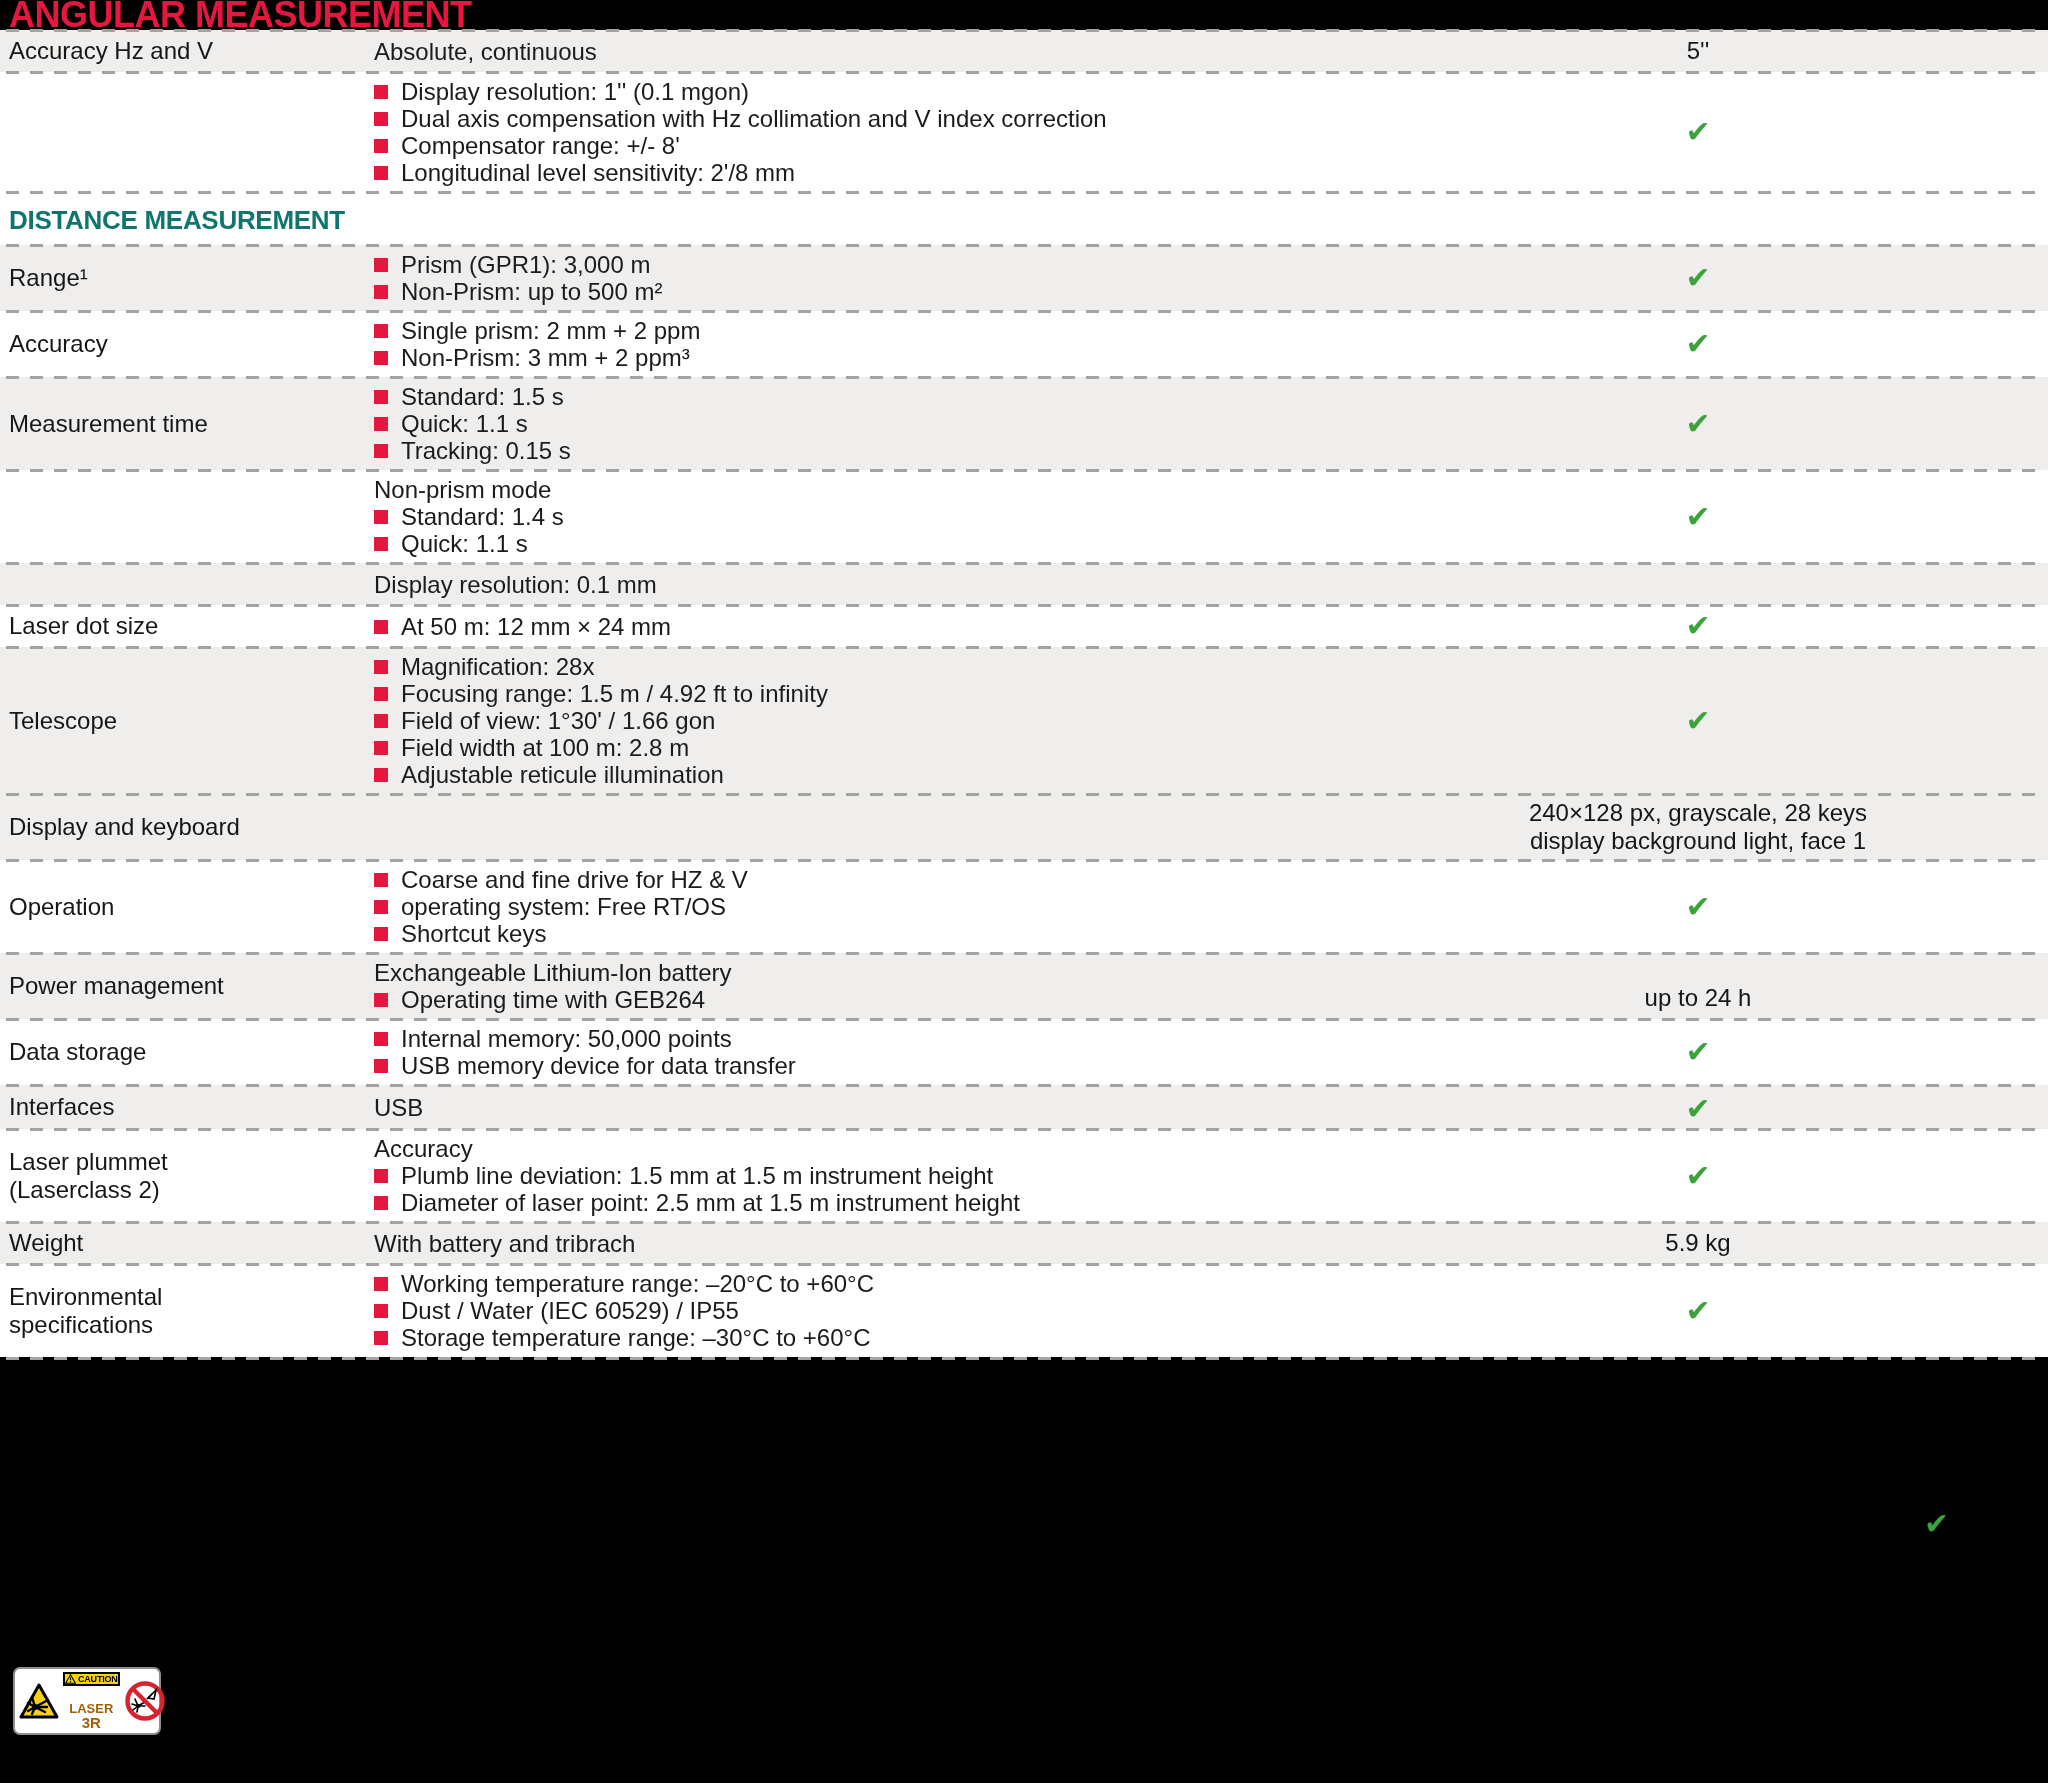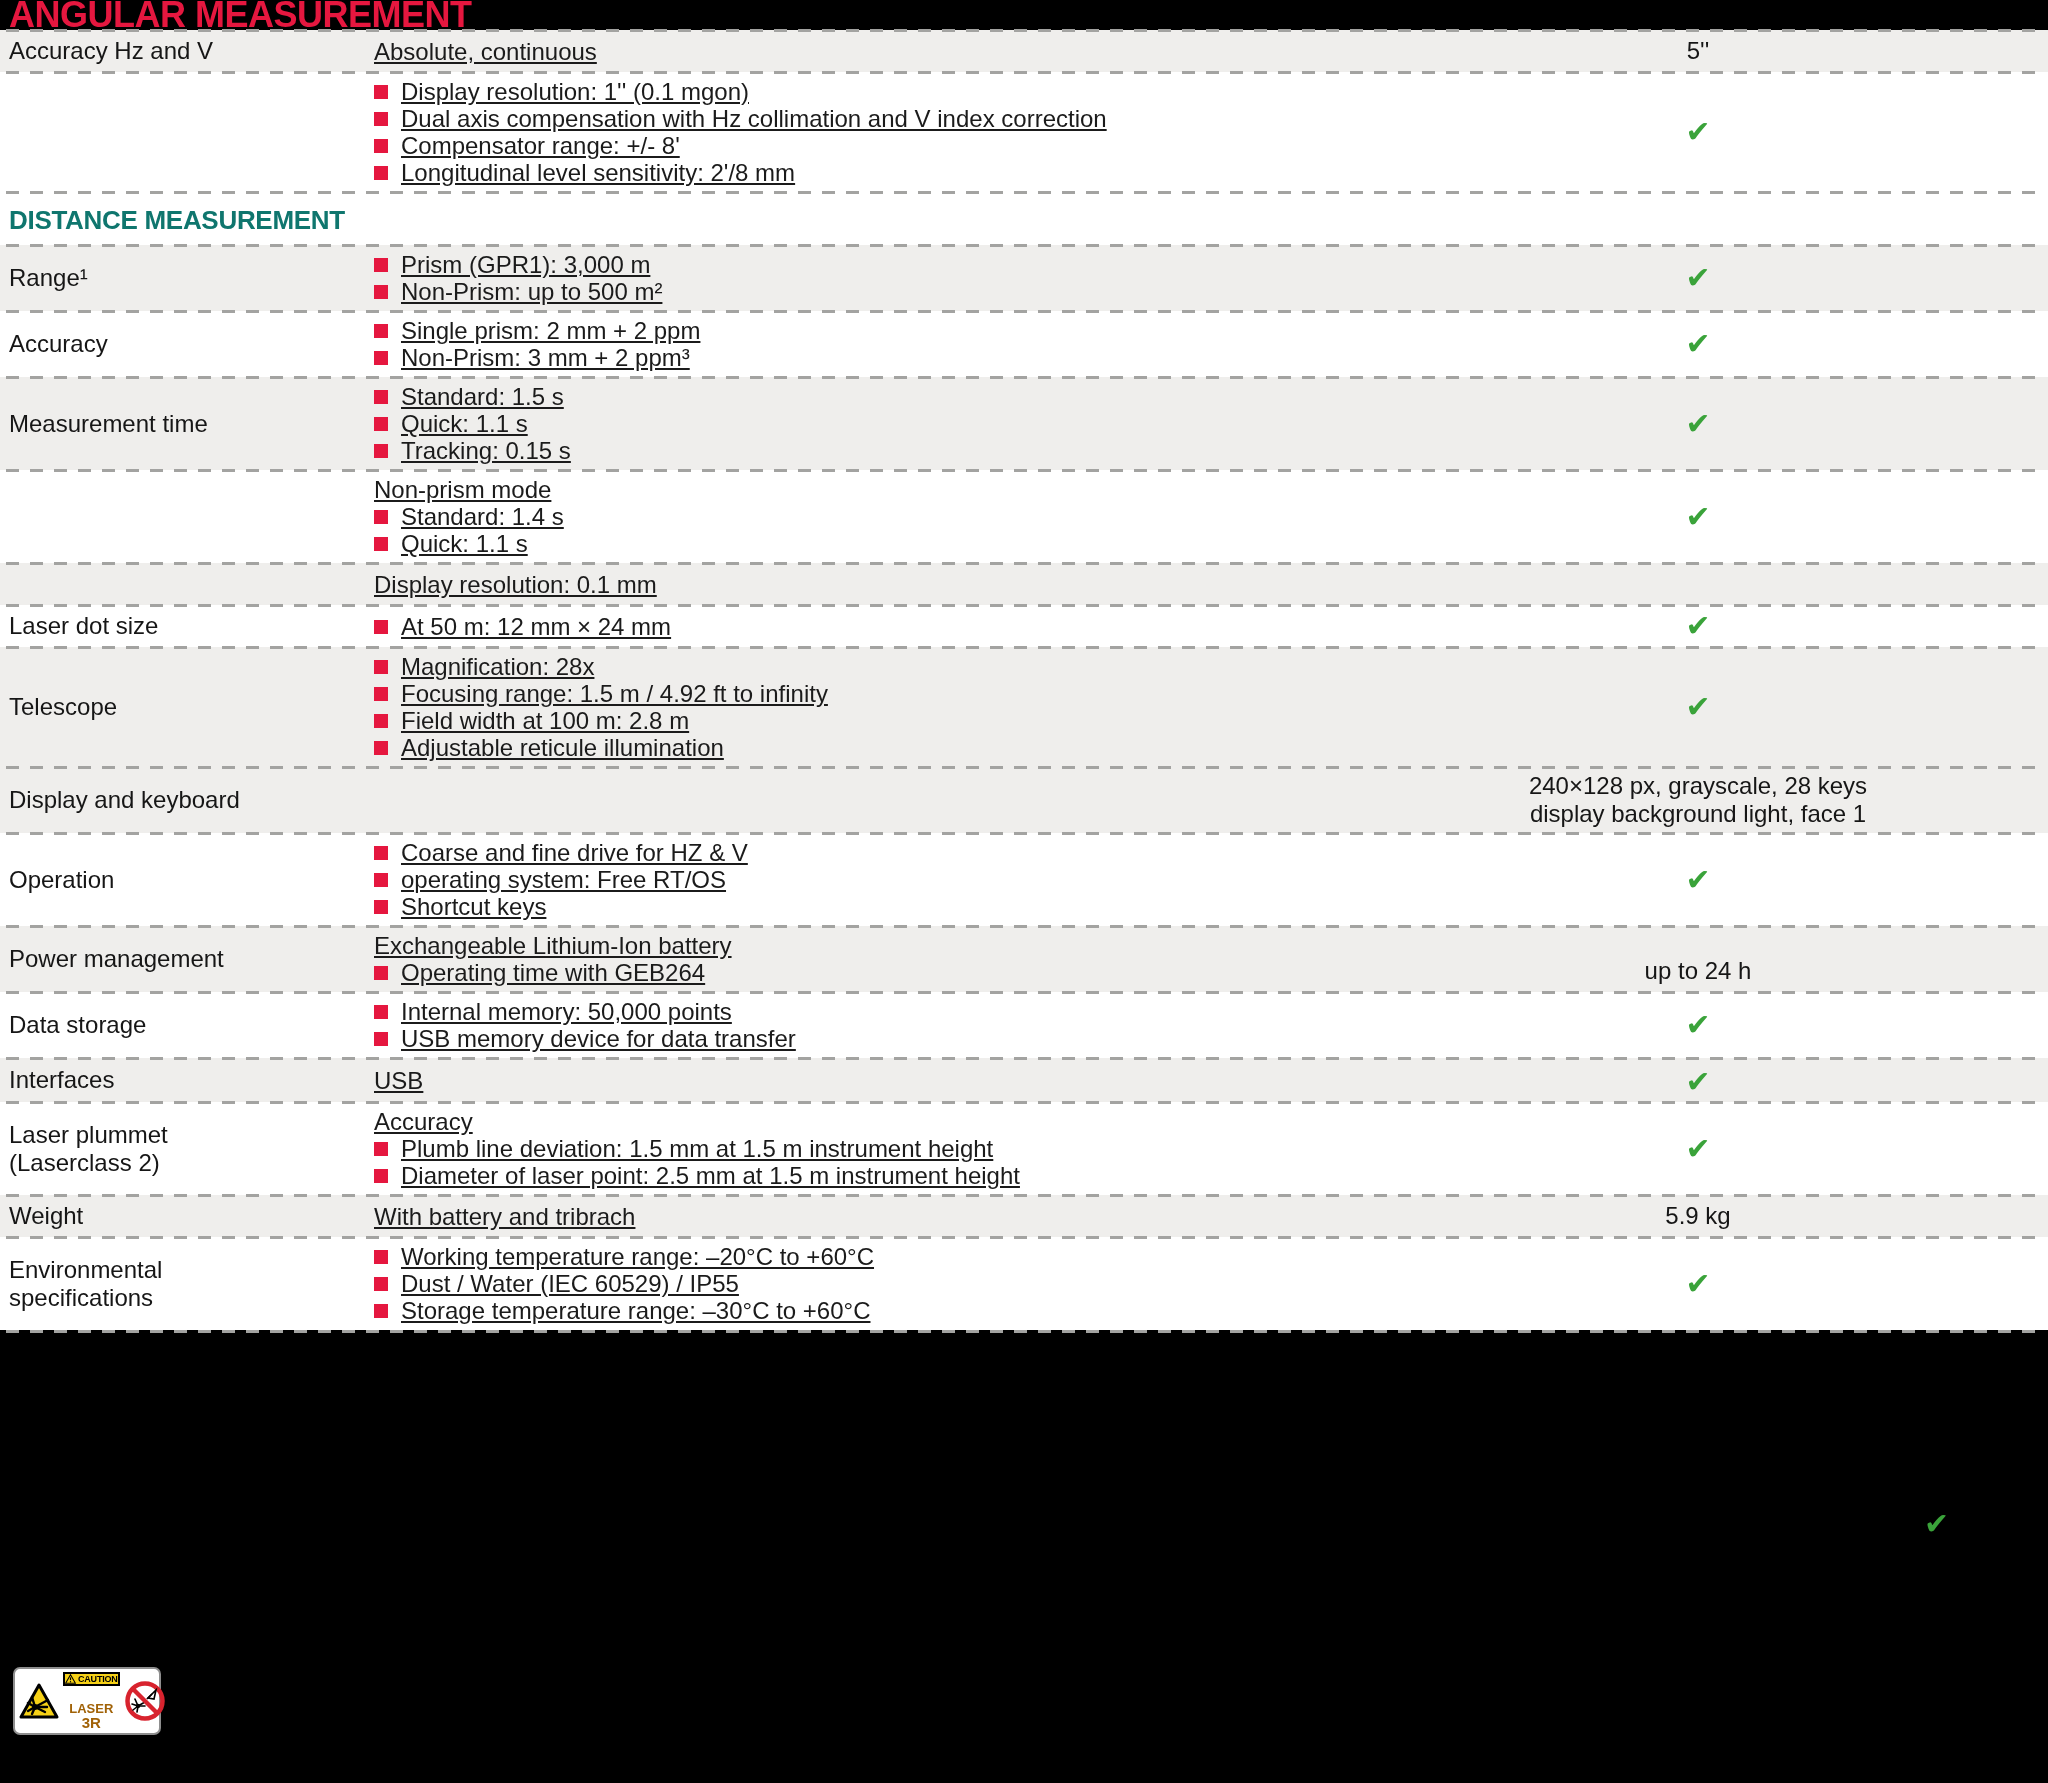--- a/index.html
+++ b/index.html
@@ -29,21 +29,21 @@
   .sec{position:relative;padding:13px 0 9px 9px;background:#fff;}
   .sec-title{color:#0f766e;font-weight:bold;font-size:26px;letter-spacing:-0.3px;}
   .col-label{
     width:372px;box-sizing:border-box;padding:6px 6px 6px 9px;
     display:flex;flex-direction:column;justify-content:center;
     font-size:24px;line-height:28px;color:#161616;
   }
   .col-content{
     flex:1;box-sizing:border-box;padding:6px 10px 6px 0;
     font-size:24px;line-height:27px;color:#1b1b1b;
-    display:flex;flex-direction:column;justify-content:center;text-decoration:underline;
+    display:flex;flex-direction:column;justify-content:center;
   }
   .bullet{display:flex;}
   .sq{
     width:14px;height:14px;background:#e5173f;flex:none;
     margin:7px 13px 0 2px;
   }
   .intro{padding-left:2px;}
   .col-value{
     width:700px;box-sizing:border-box;padding:5px 0;
     display:flex;flex-direction:column;align-items:center;justify-content:center;
@@ -227,20 +227,24 @@
         <div>Telescope</div>
       </div>
       <div class="col-content">
         <div class="bullet">
           <span class="sq"></span>
           <span class="btext">Magnification: 28x</span>
         </div>
         <div class="bullet">
           <span class="sq"></span>
           <span class="btext">Focusing range: 1.5 m / 4.92 ft to infinity</span>
+        </div>
+        <div class="bullet">
+          <span class="sq"></span>
+          <span class="btext">Field of view: 1°30' / 1.66 gon</span>
         </div>
         <div class="bullet">
           <span class="sq"></span>
           <span class="btext">Field width at 100 m: 2.8 m</span>
         </div>
         <div class="bullet">
           <span class="sq"></span>
           <span class="btext">Adjustable reticule illumination</span>
         </div>
       </div>

